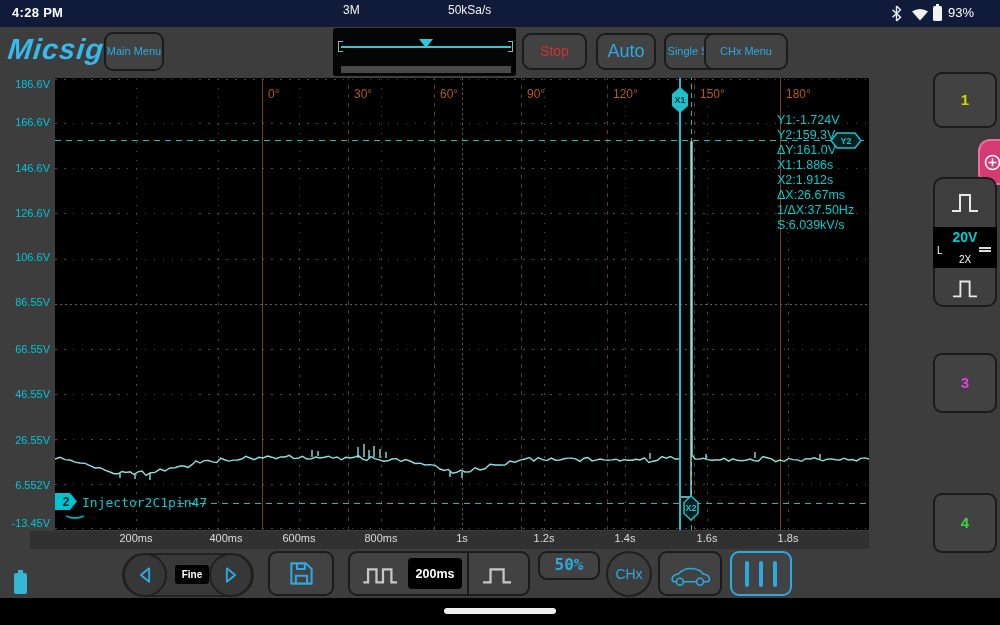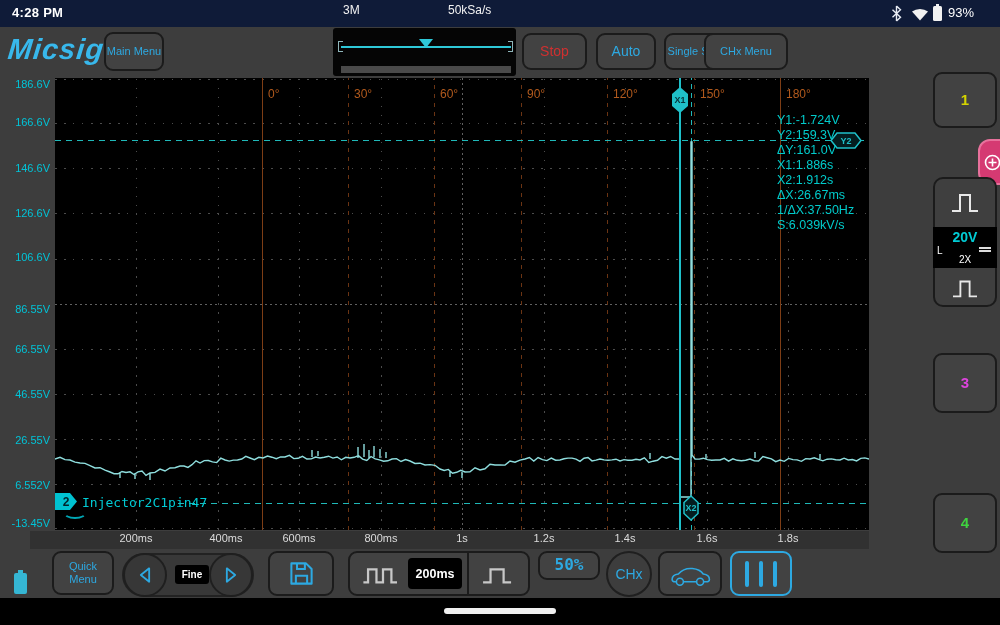--- a/index.html
+++ b/index.html
@@ -91,30 +91,30 @@
   <div id="sliderbox" class="abs"></div>
   <div class="slidlab abs" style="left:343px">3M</div>
   <div class="slidlab abs" style="left:448px">50kSa/s</div>
   <div class="bracket abs" style="left:338px;border-right:none"></div>
   <div class="bracket abs" style="left:508px;border-left:none"></div>
   <div id="track" class="abs"></div>
   <div id="slidtri" class="abs"></div>
   <div id="trackbarlow" class="abs"></div>
 
   <div class="btn abs" style="left:522px;top:33px;width:65px;height:37px;color:#d03030;font-size:14px">Stop</div>
-  <div class="btn abs" style="left:596px;top:33px;width:60px;height:37px;font-size:14px">Auto</div>
+  <div class="btn abs" style="left:596px;top:33px;width:60px;height:37px;font-size:18px">Auto</div>
   <div class="btn abs" style="left:664px;top:33px;width:64px;height:37px">Single SEQ</div>
   <div class="btn abs" style="left:704px;top:33px;width:84px;height:37px">CHx Menu</div>
 
   <div class="vlab abs" style="top:78px">186.6V</div>
   <div class="vlab abs" style="top:116px">166.6V</div>
   <div class="vlab abs" style="top:162px">146.6V</div>
   <div class="vlab abs" style="top:207px">126.6V</div>
   <div class="vlab abs" style="top:251px">106.6V</div>
-  <div class="vlab abs" style="top:303px">86.55V</div>
+  <div class="vlab abs" style="top:296px">86.55V</div>
   <div class="vlab abs" style="top:343px">66.55V</div>
   <div class="vlab abs" style="top:388px">46.55V</div>
   <div class="vlab abs" style="top:434px">26.55V</div>
   <div class="vlab abs" style="top:479px">6.552V</div>
   <div class="vlab abs" style="top:517px">-13.45V</div>
 
   <div id="grid" class="abs">
 
     <div class="vdot abs" style="left:81px"></div>
     <div class="vdot abs" style="left:163px"></div>
@@ -228,21 +228,20 @@
       <path d="M4,22 h8 v-16 h10 v16 h8" fill="none" stroke="#e8e8e8" stroke-width="2"></path>
     </svg>
   </div>
 
   <div class="btn abs sidebtn" style="left:933px;top:353px;width:64px;height:60px;color:#dd44dd">3</div>
   <div class="btn abs sidebtn" style="left:933px;top:493px;width:64px;height:60px;color:#3fd43f">4</div>
 
   <div class="abs" style="left:14px;top:573px;width:13px;height:21px;background:#35b6d4;border-radius:2px"></div>
   <div class="abs" style="left:18px;top:570px;width:5px;height:3px;background:#35b6d4"></div>
 
-  <div class="btn abs" style="left:52px;top:551px;width:62px;height:44px">Quick Menu</div>
 
   <div id="stepgrp" class="abs"></div>
   <div class="circbtn abs" style="left:123px;top:553px;width:44px;height:44px">
     <svg width="20" height="20" viewBox="0 0 24 24">
       <path d="M17,4 L7,12 L17,20 Z" fill="none" stroke="#2da9e2" stroke-width="2.2" stroke-linejoin="round"></path>
     </svg>
   </div>
   <div id="finebox" class="abs">Fine</div>
   <div class="circbtn abs" style="left:209px;top:553px;width:44px;height:44px">
     <svg width="20" height="20" viewBox="0 0 24 24">

